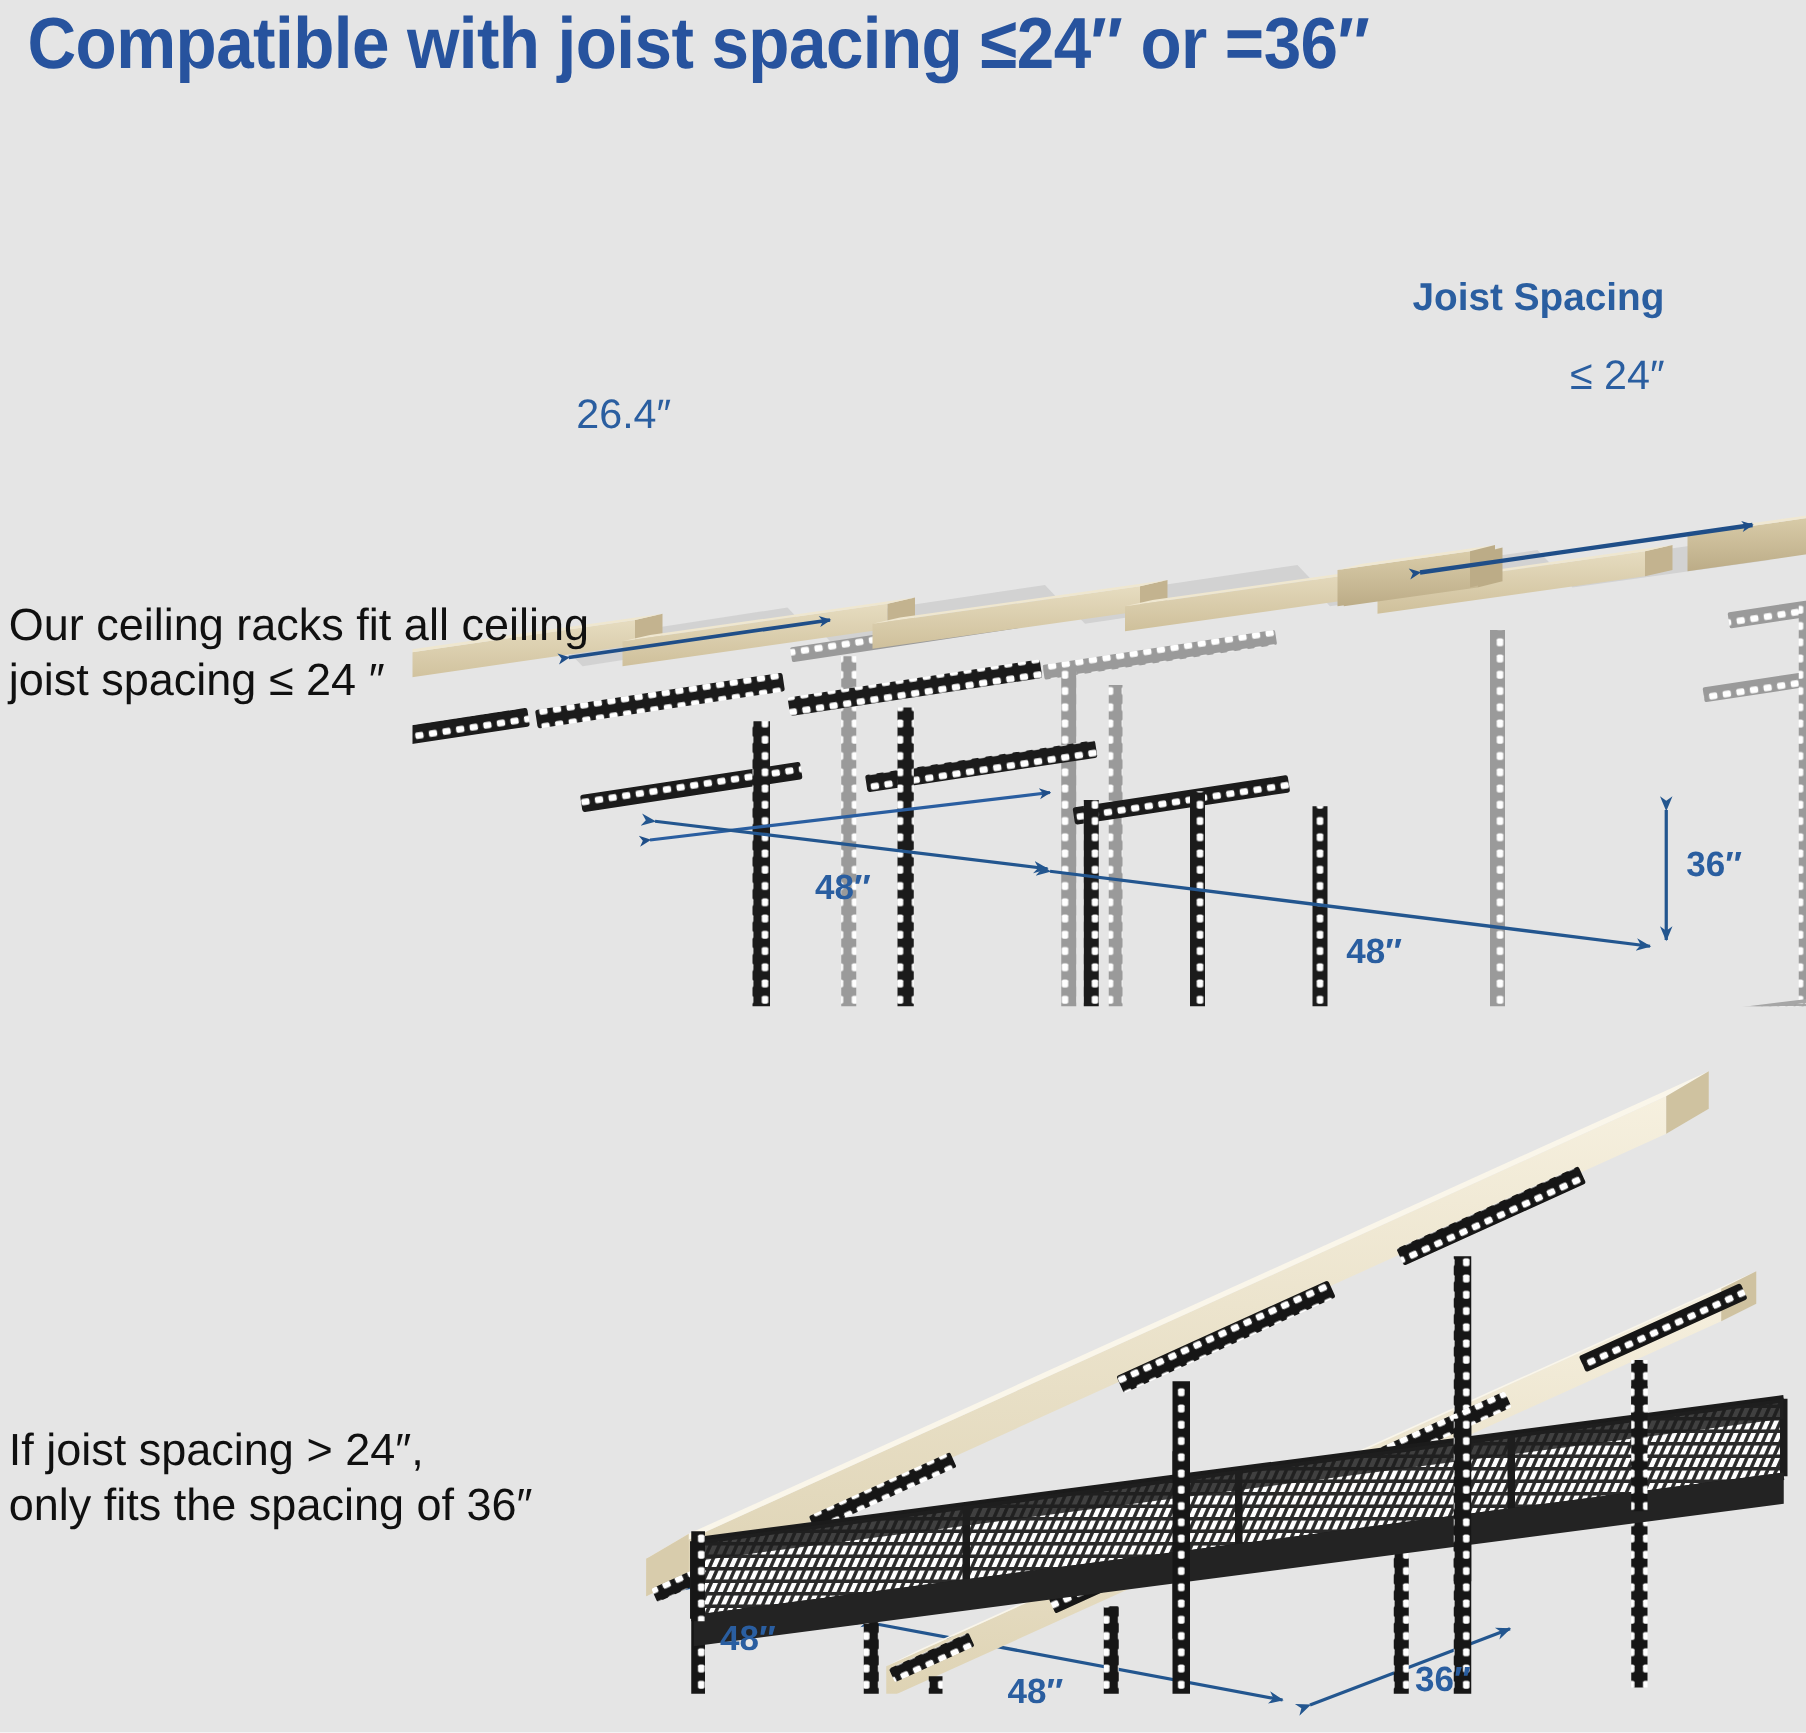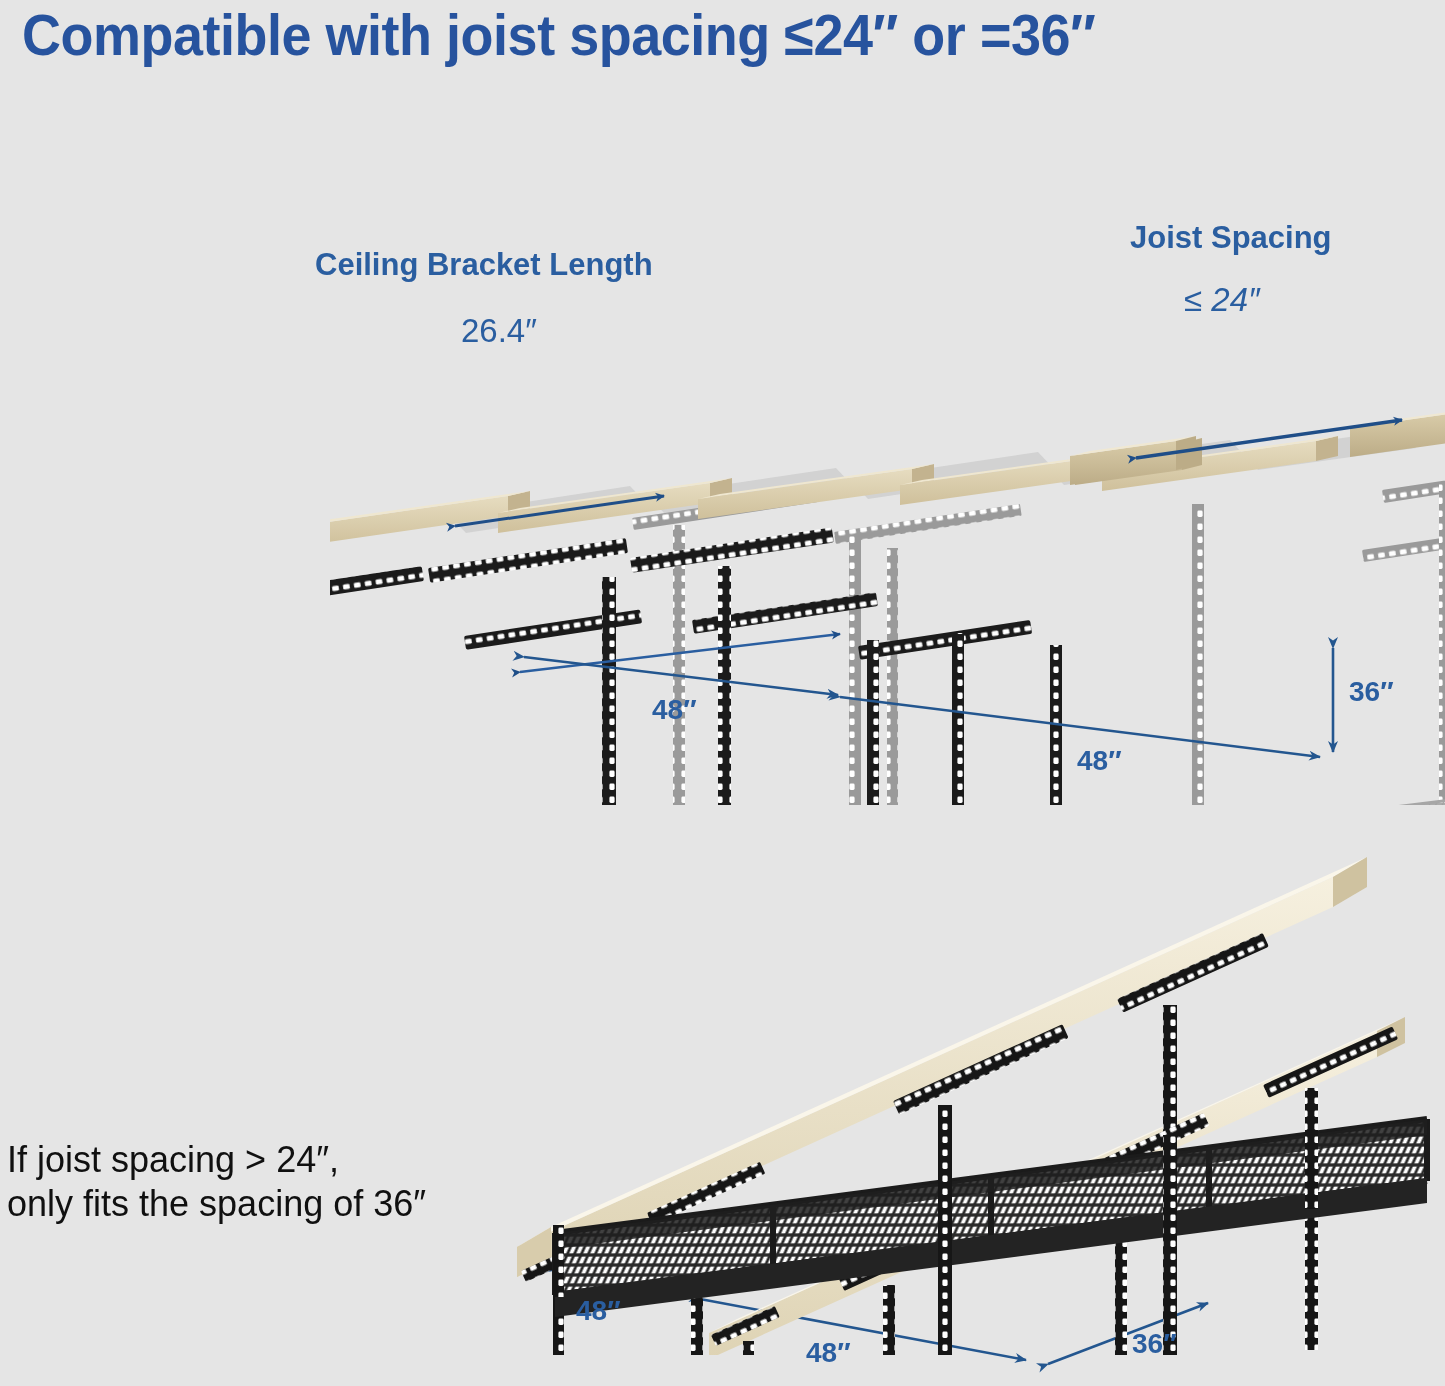--- a/index.html
+++ b/index.html
@@ -29,21 +29,21 @@
     position:absolute;color:#2A5EA0;white-space:nowrap;
     font-family:"Liberation Sans","DejaVu Sans",sans-serif;
   }
   .lbl-head{font-weight:600;font-size:31px;letter-spacing:0px;}
   .lbl-dim{font-weight:400;font-size:33px;}
   .lbl-dim-b{font-weight:600;font-size:28px;}
 
   #lbl-bracket-title{left:315px;top:247px;}
   #lbl-bracket-val{left:461px;top:312px;}
   #lbl-joist-title{left:1130px;top:220px;}
-  #lbl-joist-val{left:1184px;top:281px;font-style:italic;}
+  #lbl-joist-val{left:1256px;top:281px;}
   #lbl-48-a{left:652px;top:694px;}
   #lbl-48-b{left:1077px;top:745px;}
   #lbl-36-a{left:1349px;top:676px;}
 
   #lbl-48-c{left:576px;top:1295px;}
   #lbl-48-d{left:806px;top:1337px;}
   #lbl-36-b{left:1132px;top:1328px;}
 
   
   .body-copy{
@@ -325,30 +325,31 @@
     </g>
 
     <g>
       <rect x="58" y="390" width="11" height="72" fill="url(#perfBlkV2)"></rect>
       <rect x="443" y="326" width="14" height="150" fill="url(#perfBlkV2)"></rect>
       <rect x="668" y="300" width="14" height="130" fill="url(#perfBlkV2)"></rect>
       <rect x="810" y="274" width="13" height="100" fill="url(#perfBlkV2)"></rect>
     </g>
   </svg>
 
-  <div class="blue-label lbl-head" id="lbl-bracket-title">Ceiling Bracket Length</div>
   <div class="blue-label lbl-dim" id="lbl-bracket-val">26.4″</div>
 
   <div class="blue-label lbl-head" id="lbl-joist-title">Joist Spacing</div>
   <div class="blue-label lbl-dim" id="lbl-joist-val">≤ 24″</div>
 
   <div class="blue-label lbl-dim-b" id="lbl-48-a">48″</div>
   <div class="blue-label lbl-dim-b" id="lbl-48-b">48″</div>
   <div class="blue-label lbl-dim-b" id="lbl-36-a">36″</div>
 
   <div class="blue-label lbl-dim-b" id="lbl-48-c">48″</div>
   <div class="blue-label lbl-dim-b" id="lbl-48-d">48″</div>
   <div class="blue-label lbl-dim-b" id="lbl-36-b">36″</div>
 
+  <div class="body-copy" id="copy-top">Our ceiling racks fit all ceiling
+joist spacing ≤ 24 ″</div>
   <div class="body-copy" id="copy-bottom">If joist spacing &gt; 24″,
 only fits the spacing of 36″</div>
 
 </div>
 
 </body></html>

